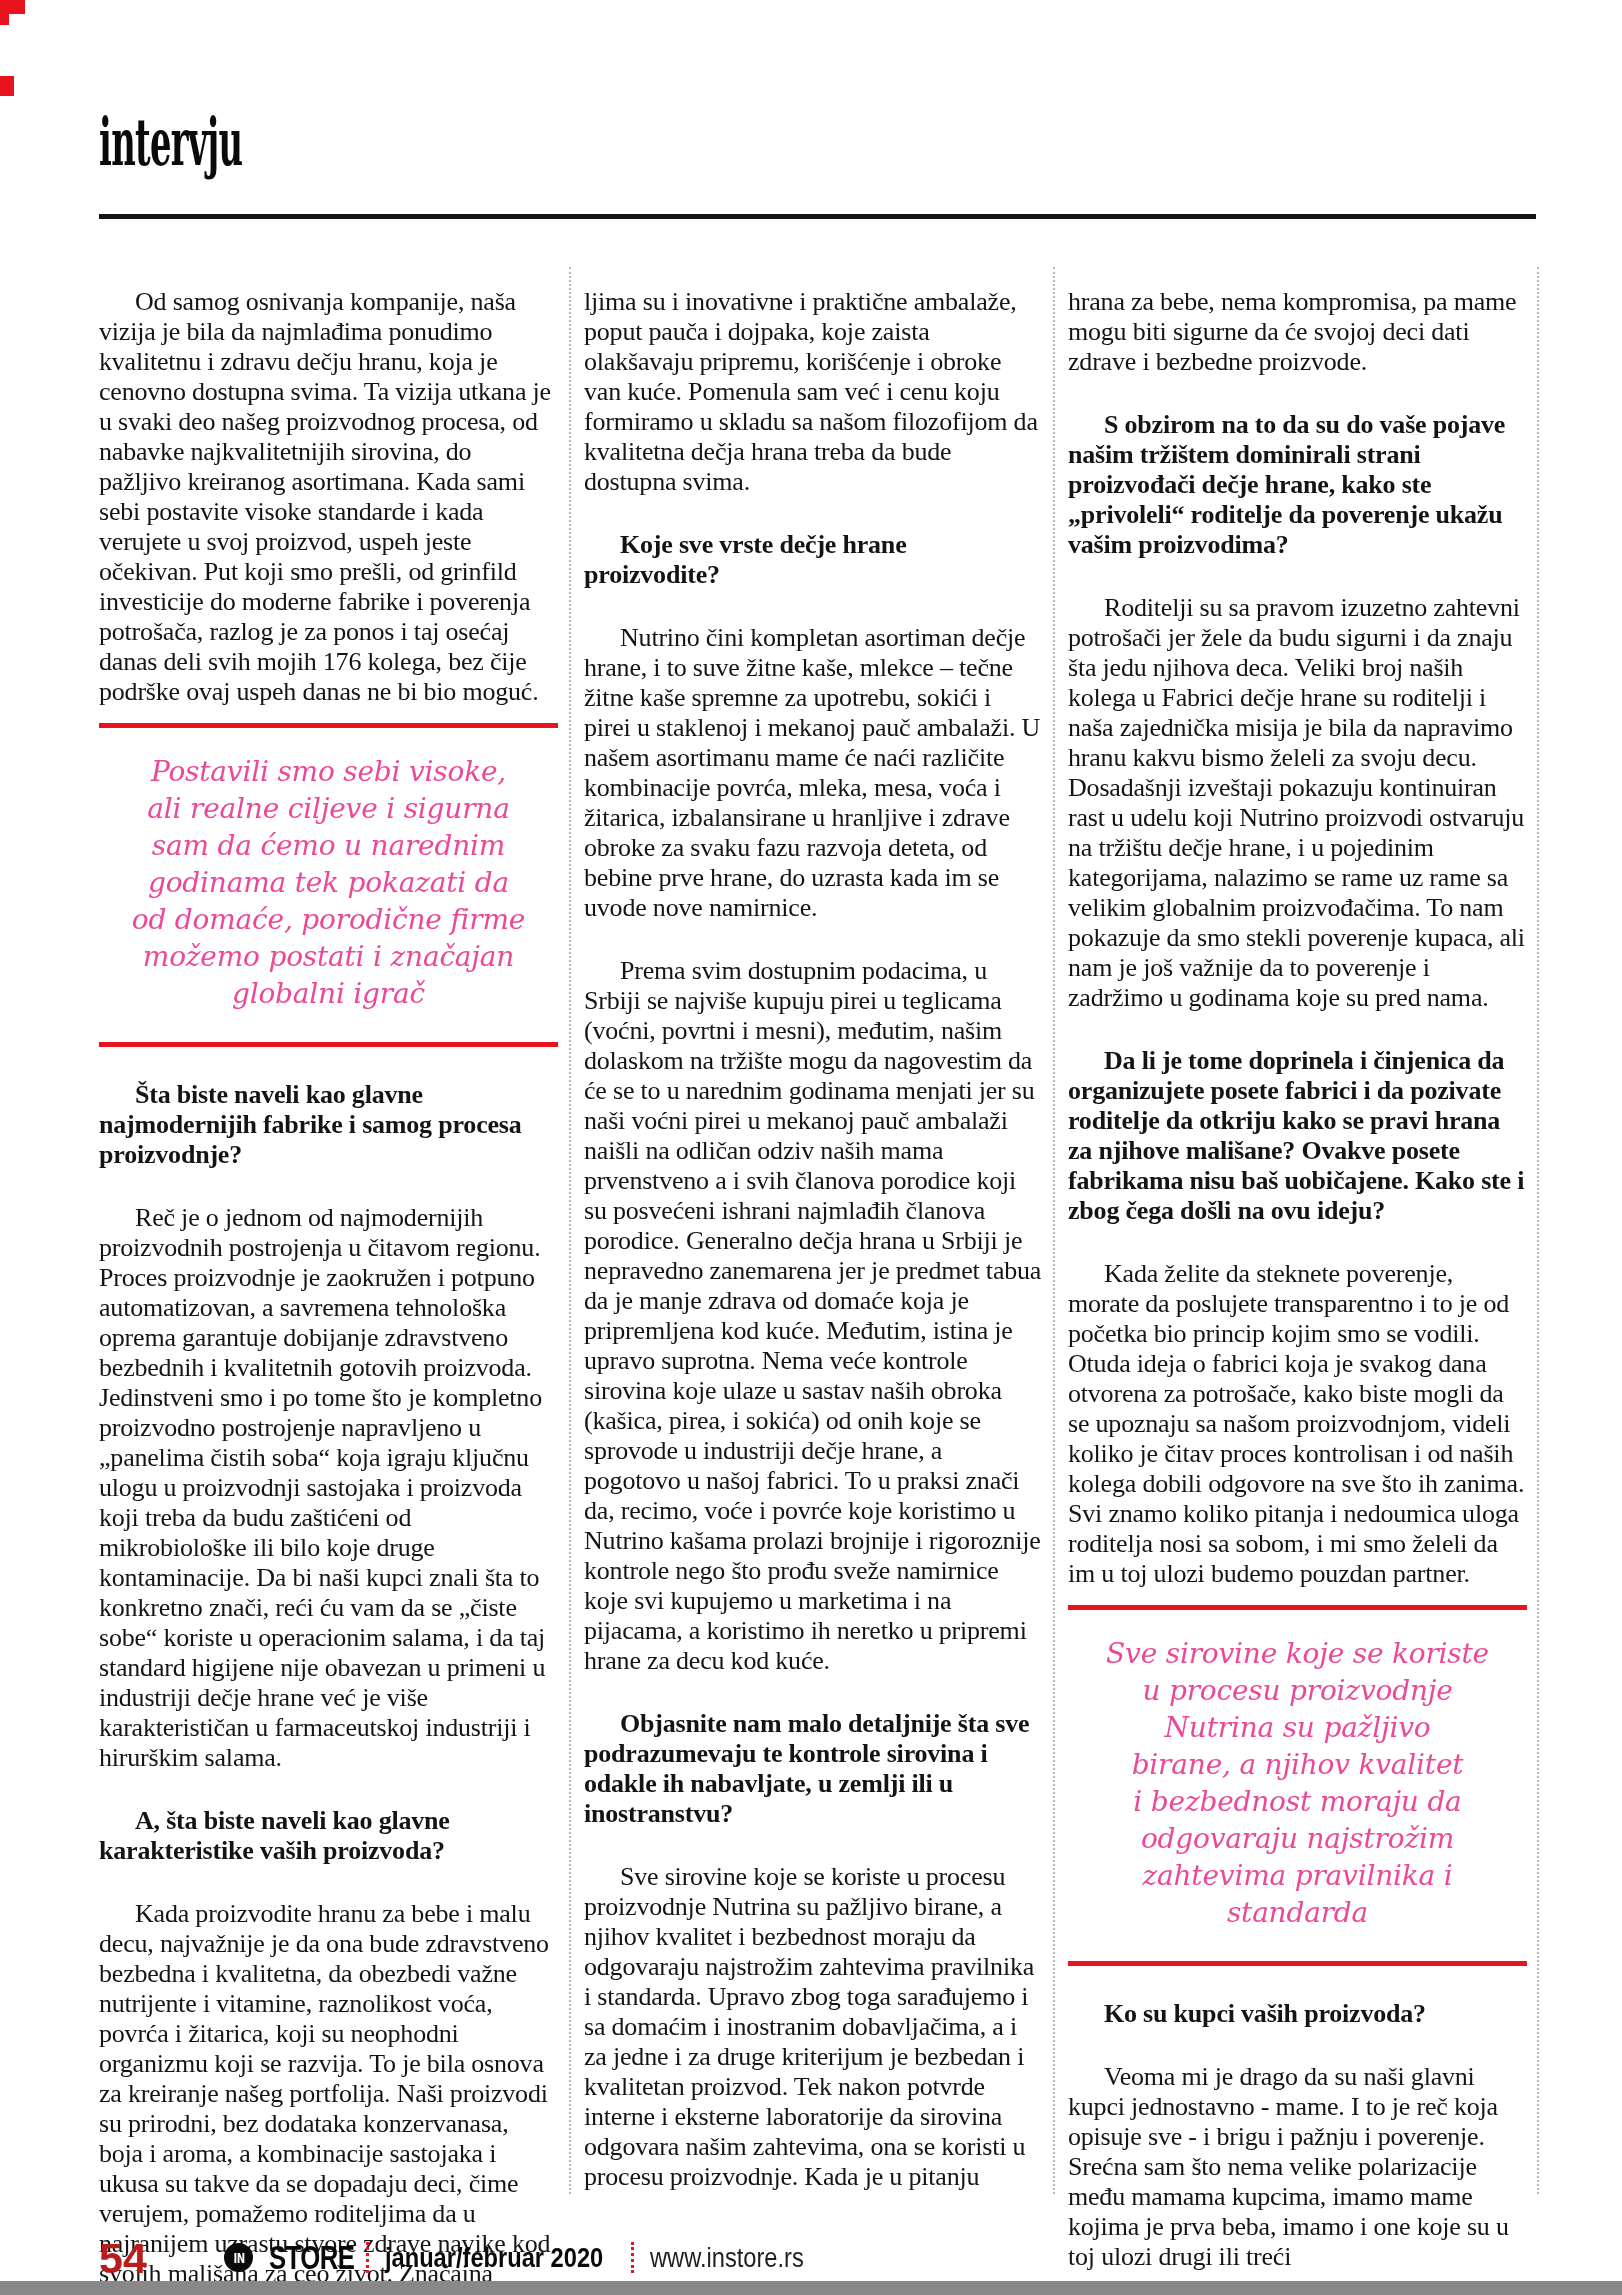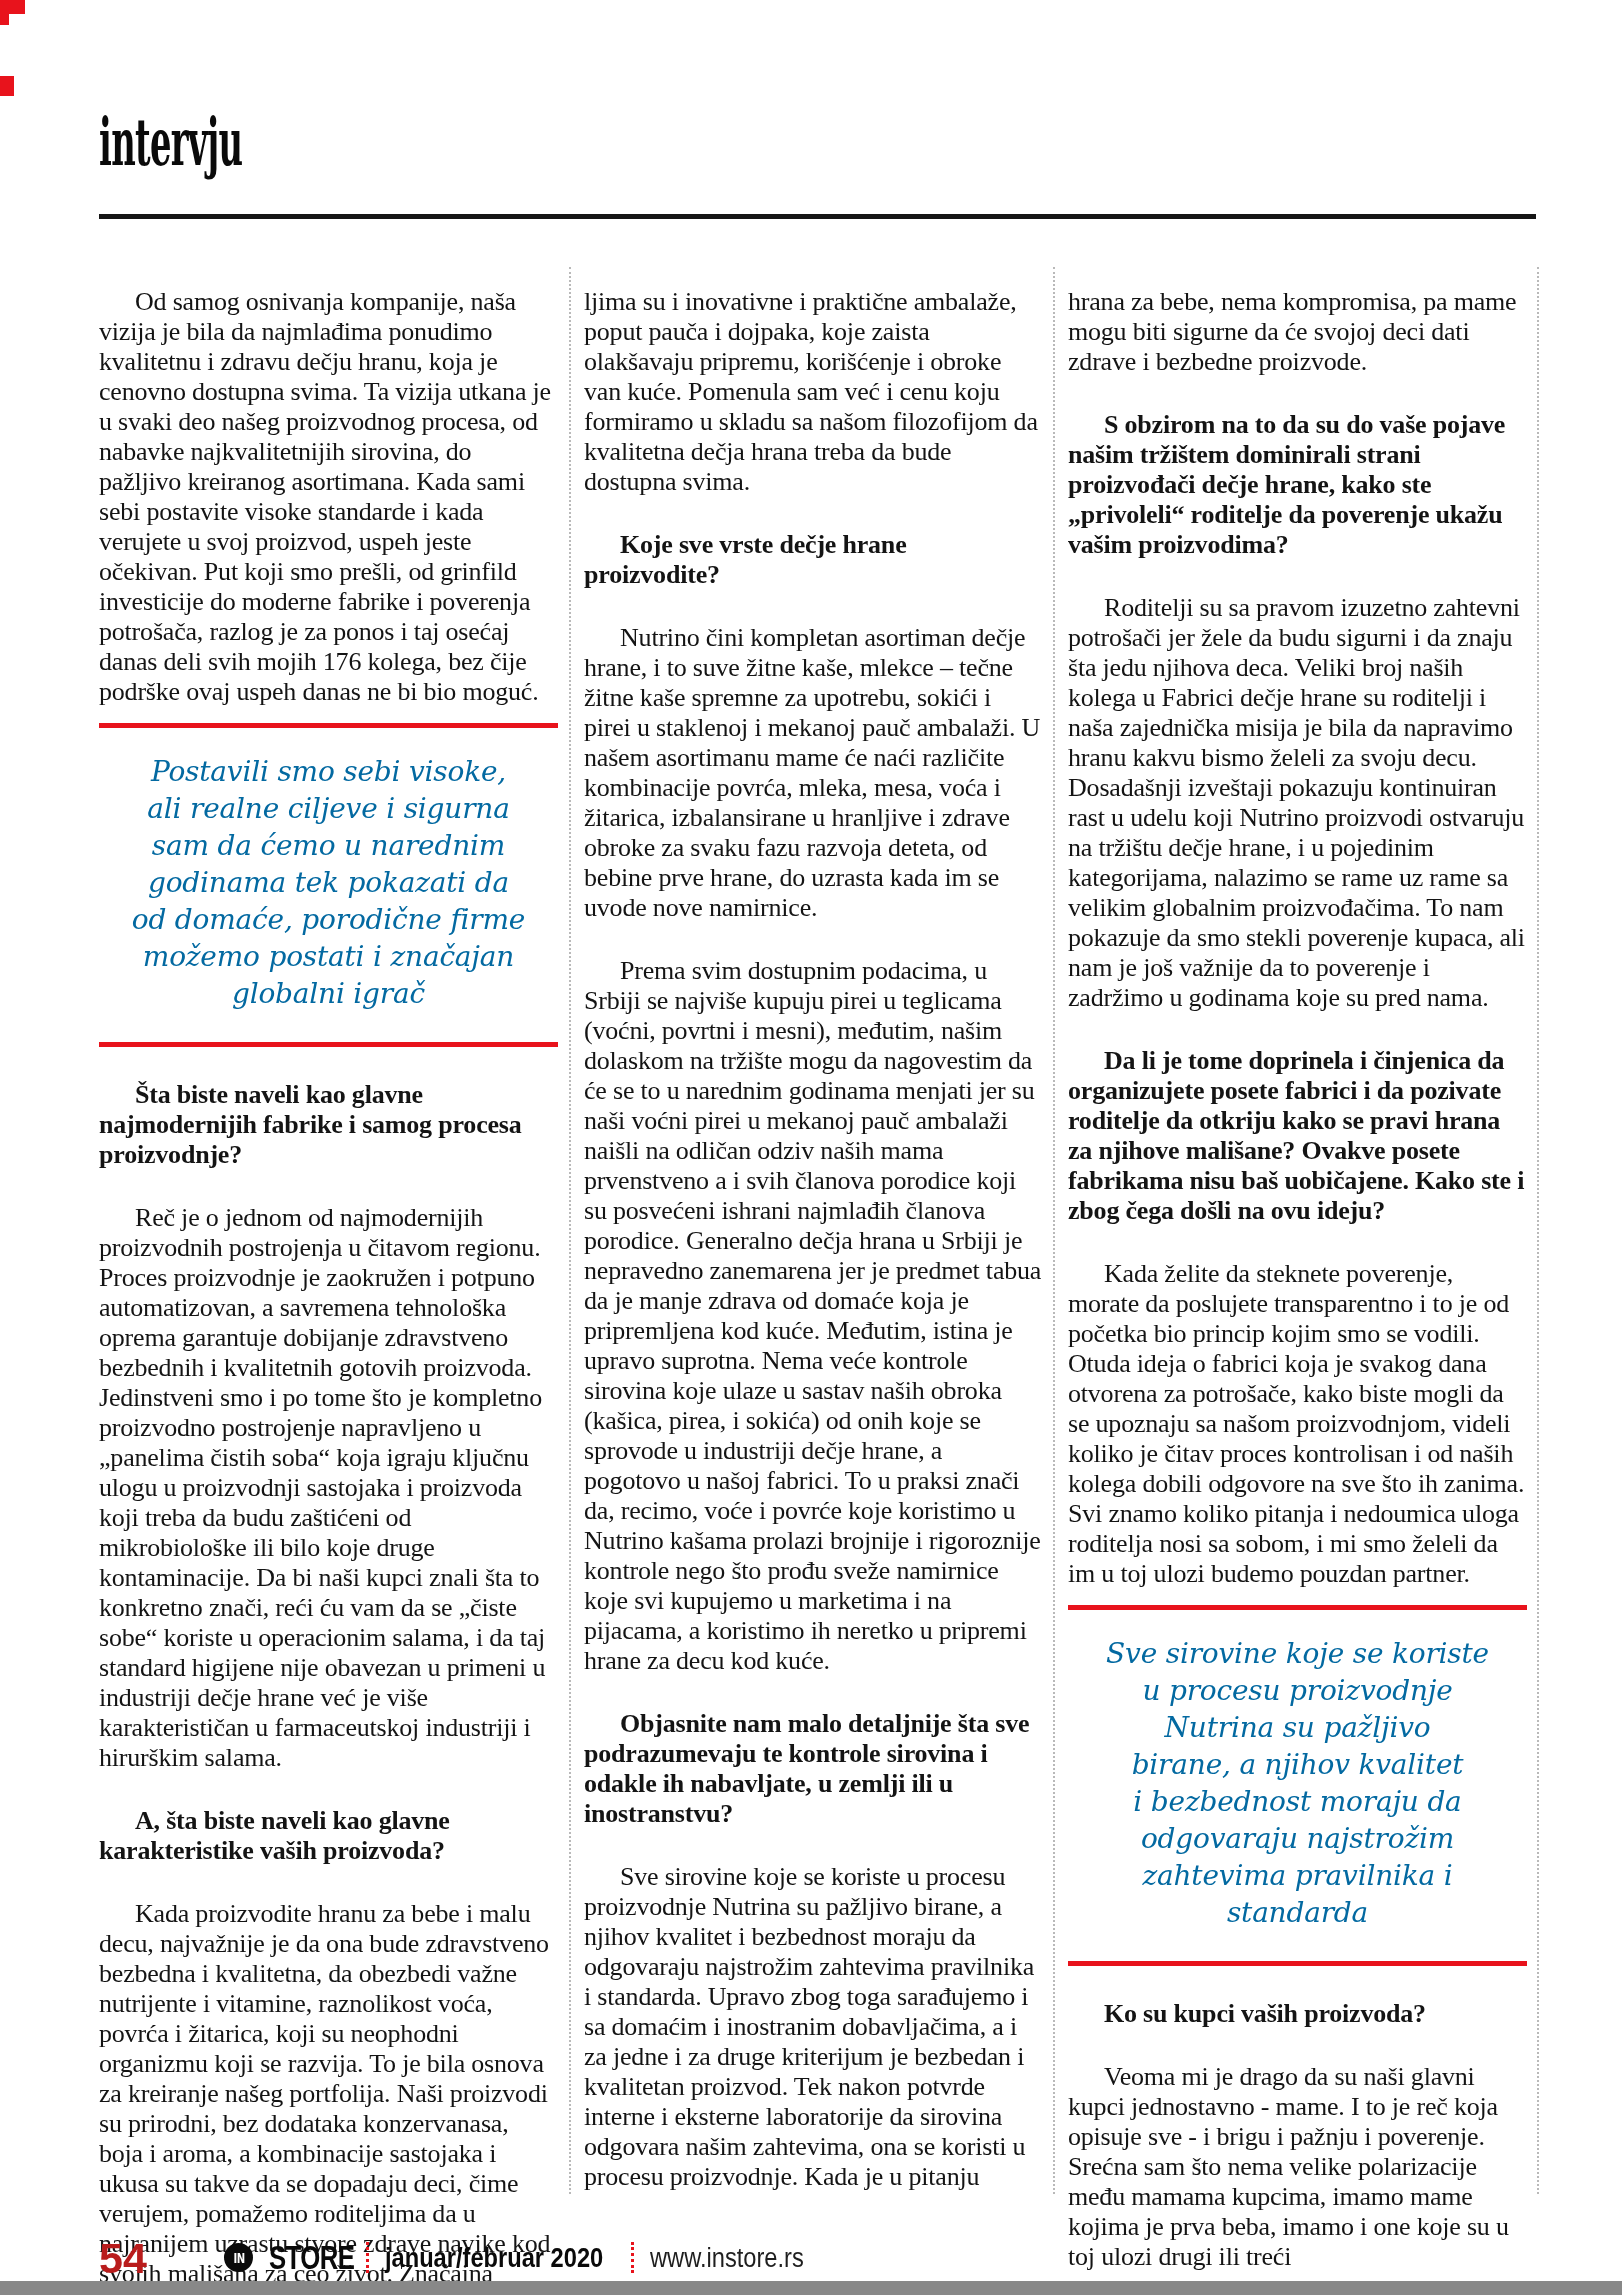--- a/index.html
+++ b/index.html
@@ -44,21 +44,21 @@
   .quoteblock{
     margin-top:15.7px;margin-bottom:15.7px;
     border-top:5.9px solid #e8131c;border-bottom:5.9px solid #e8131c;
     padding:25px 3.9px 30px 3.9px;
     text-align:center;
   }
   .quotetext{
     font-family:"DejaVu Serif", serif;
     font-style:italic;
     font-size:28px;line-height:37px;
-    color:#0369a1;
+    color:#ec4899;
     white-space:pre-line;
   }
 
   .footer-pagenum{
     position:absolute;left:99px;top:2241px;
     font-family:"Liberation Sans", sans-serif;
     font-weight:bold;font-size:43px;line-height:34px;color:#b91c1c;
   }
   .footer-group{
     position:absolute;left:224px;top:2238px;height:39px;

